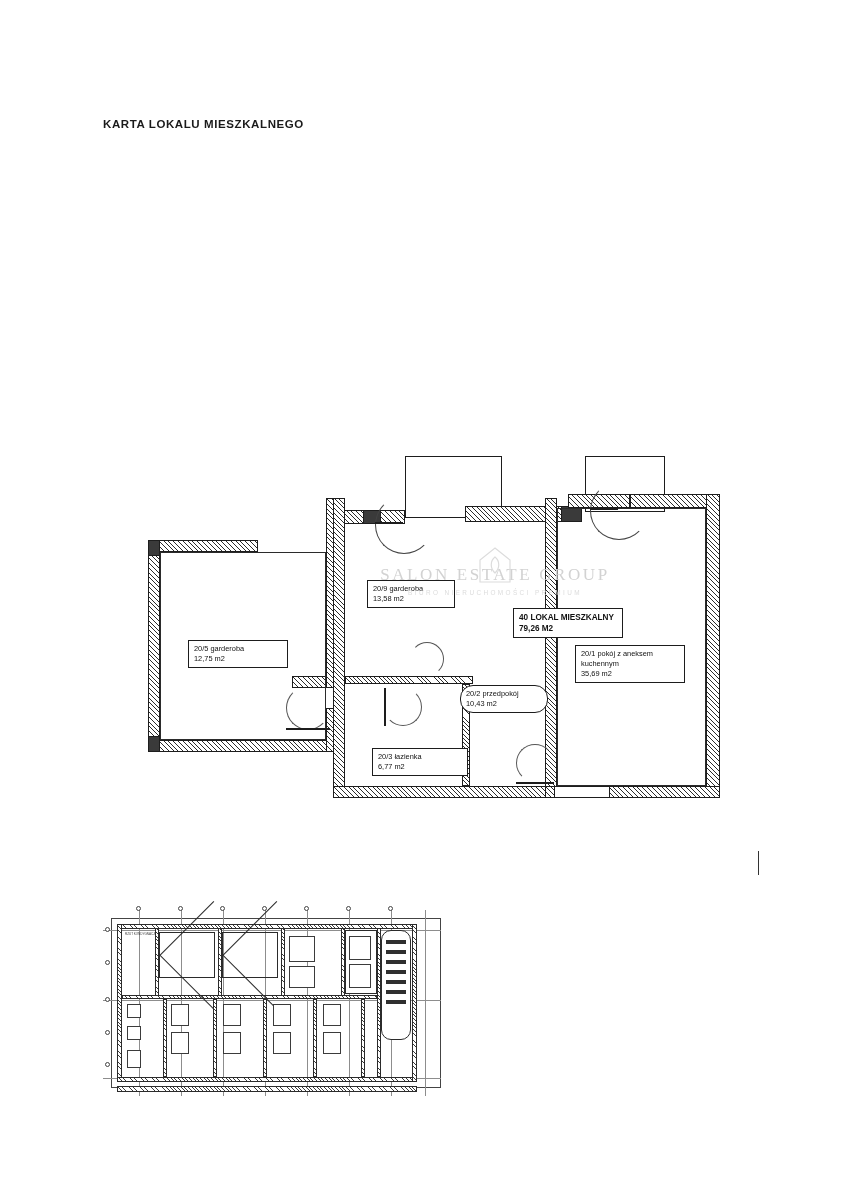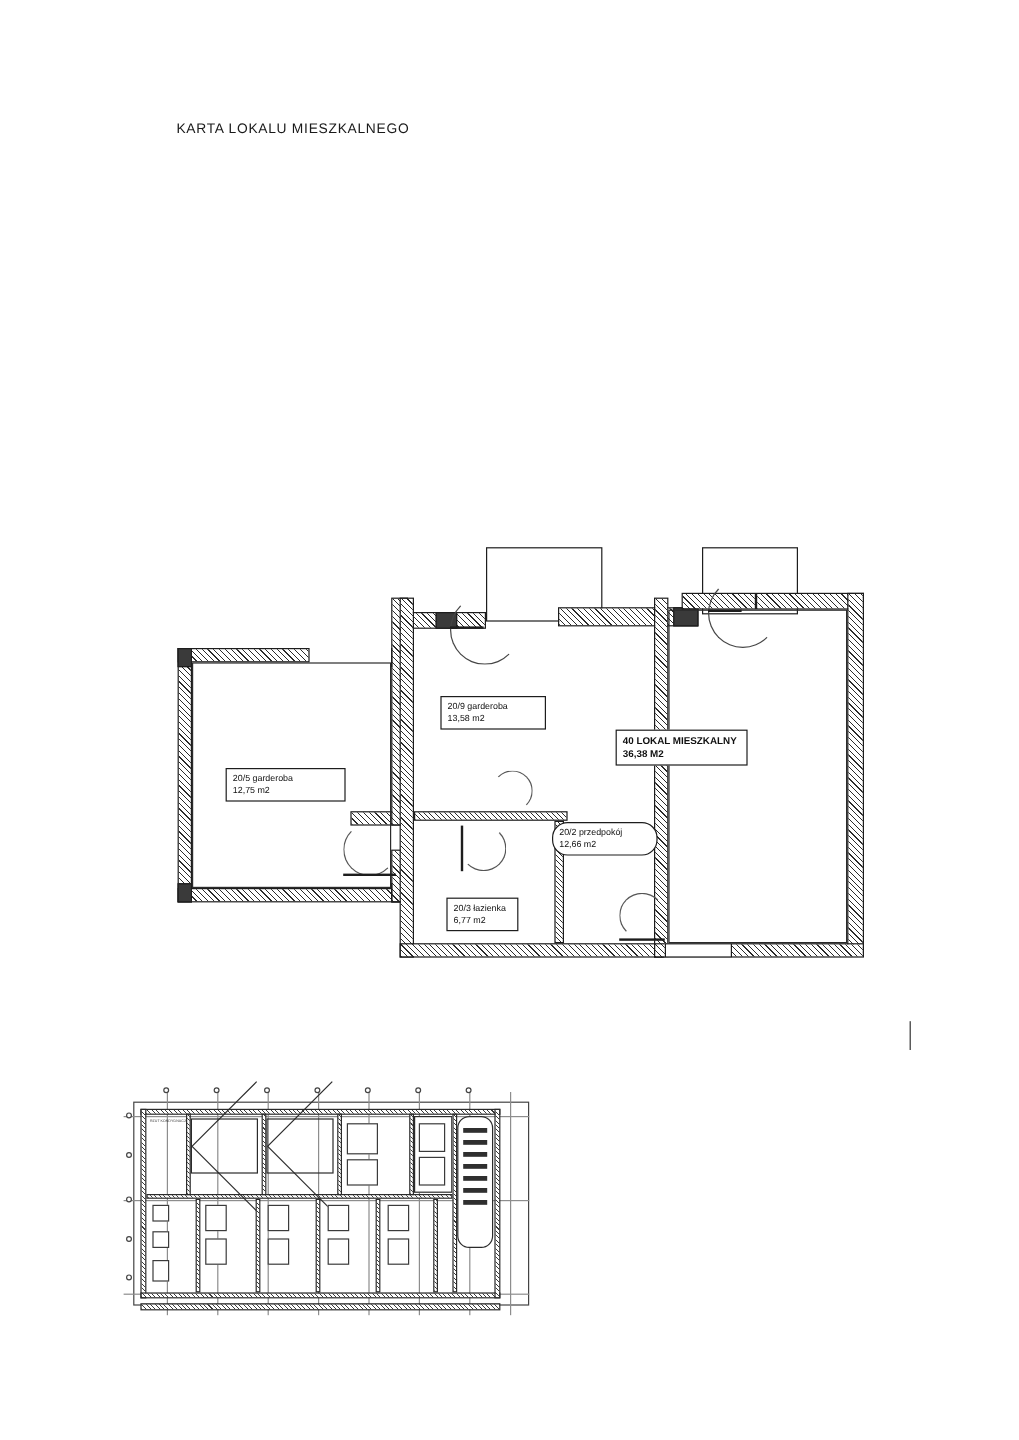--- a/index.html
+++ b/index.html
@@ -18,26 +18,25 @@
 
   .page {
     position: absolute;
     inset: 0;
     background: #fff;
   }
 
   .doc-title {
     position: absolute;
     left: 103px;
-    top: 102px;
+    top: 118px;
     font-size: 11.5px;
-    font-weight: normal;
+    font-weight: bold;
     letter-spacing: 0.6px;
     color: #1a1a1a;
-    margin-left: 44px;
   }
 
   
   .plan {
     position: absolute;
     left: 120px;
     top: 440px;
     width: 620px;
     height: 400px;
   }
@@ -314,40 +313,53 @@
       <div class="leaf" style="left:-2px; top:36px; width:38px; height:1.5px;"></div>
     </div>
 
     <div class="room-label" style="left:247px; top:140px; width:88px;">
       <div>20/9 garderoba</div>
       <div>13,58 m2</div>
     </div>
 
     <div class="room-label big" style="left:393px; top:168px; width:110px;">
       <div>40 LOKAL MIESZKALNY</div>
-      <div>36,38 M2</div>
-    </div>
-
+      <div>79,26 M2</div>
+    </div>
+
+    <div class="room-label" style="left:455px; top:205px; width:110px;">
+      <div>20/1 pokój z aneksem</div>
+      <div>kuchennym</div>
+      <div>35,69 m2</div>
+    </div>
 
     <div class="room-label" style="left:68px; top:200px; width:100px;">
       <div>20/5 garderoba</div>
       <div>12,75 m2</div>
     </div>
 
     <div class="room-label" style="left:340px; top:245px; width:88px;border-radius:13px;">
       <div>20/2 przedpokój</div>
-      <div>12,66 m2</div>
-    </div>
-
-    <div class="room-label" style="left:252px; top:308px; width:60px;">
+      <div>10,43 m2</div>
+    </div>
+
+    <div class="room-label" style="left:252px; top:308px; width:96px;">
       <div>20/3 łazienka</div>
       <div>6,77 m2</div>
     </div>
   </div>
 
+  <div class="watermark">
+    <svg class="wm-mark" viewBox="0 0 44 44">
+      <path d="M22 5 L37 17 L37 39 L7 39 L7 17 Z" fill="none" stroke="#dcdcdc" stroke-width="1.2"></path>
+      <path d="M22 14 C17 18, 17 25, 22 30 C27 25, 27 18, 22 14 Z" fill="none" stroke="#dcdcdc" stroke-width="1.2"></path>
+    </svg>
+    <div class="wm-name">SALON ESTATE GROUP</div>
+    <div class="wm-sub">BIURO NIERUCHOMOŚCI PREMIUM</div>
+  </div>
 
   <div class="tick"></div>
 
   <div class="keyplan">
 
     <div class="kp-box" style="left:8px; top:18px; width:330px; height:170px; border-color:#444;"></div>
 
     <div class="kp-line" style="left:36px; top:10px; width:0.6px; height:186px; background:#8d8d8d;"></div>
     <div class="kp-line" style="left:78px; top:10px; width:0.6px; height:186px; background:#8d8d8d;"></div>
     <div class="kp-line" style="left:120px; top:10px; width:0.6px; height:186px; background:#8d8d8d;"></div>

